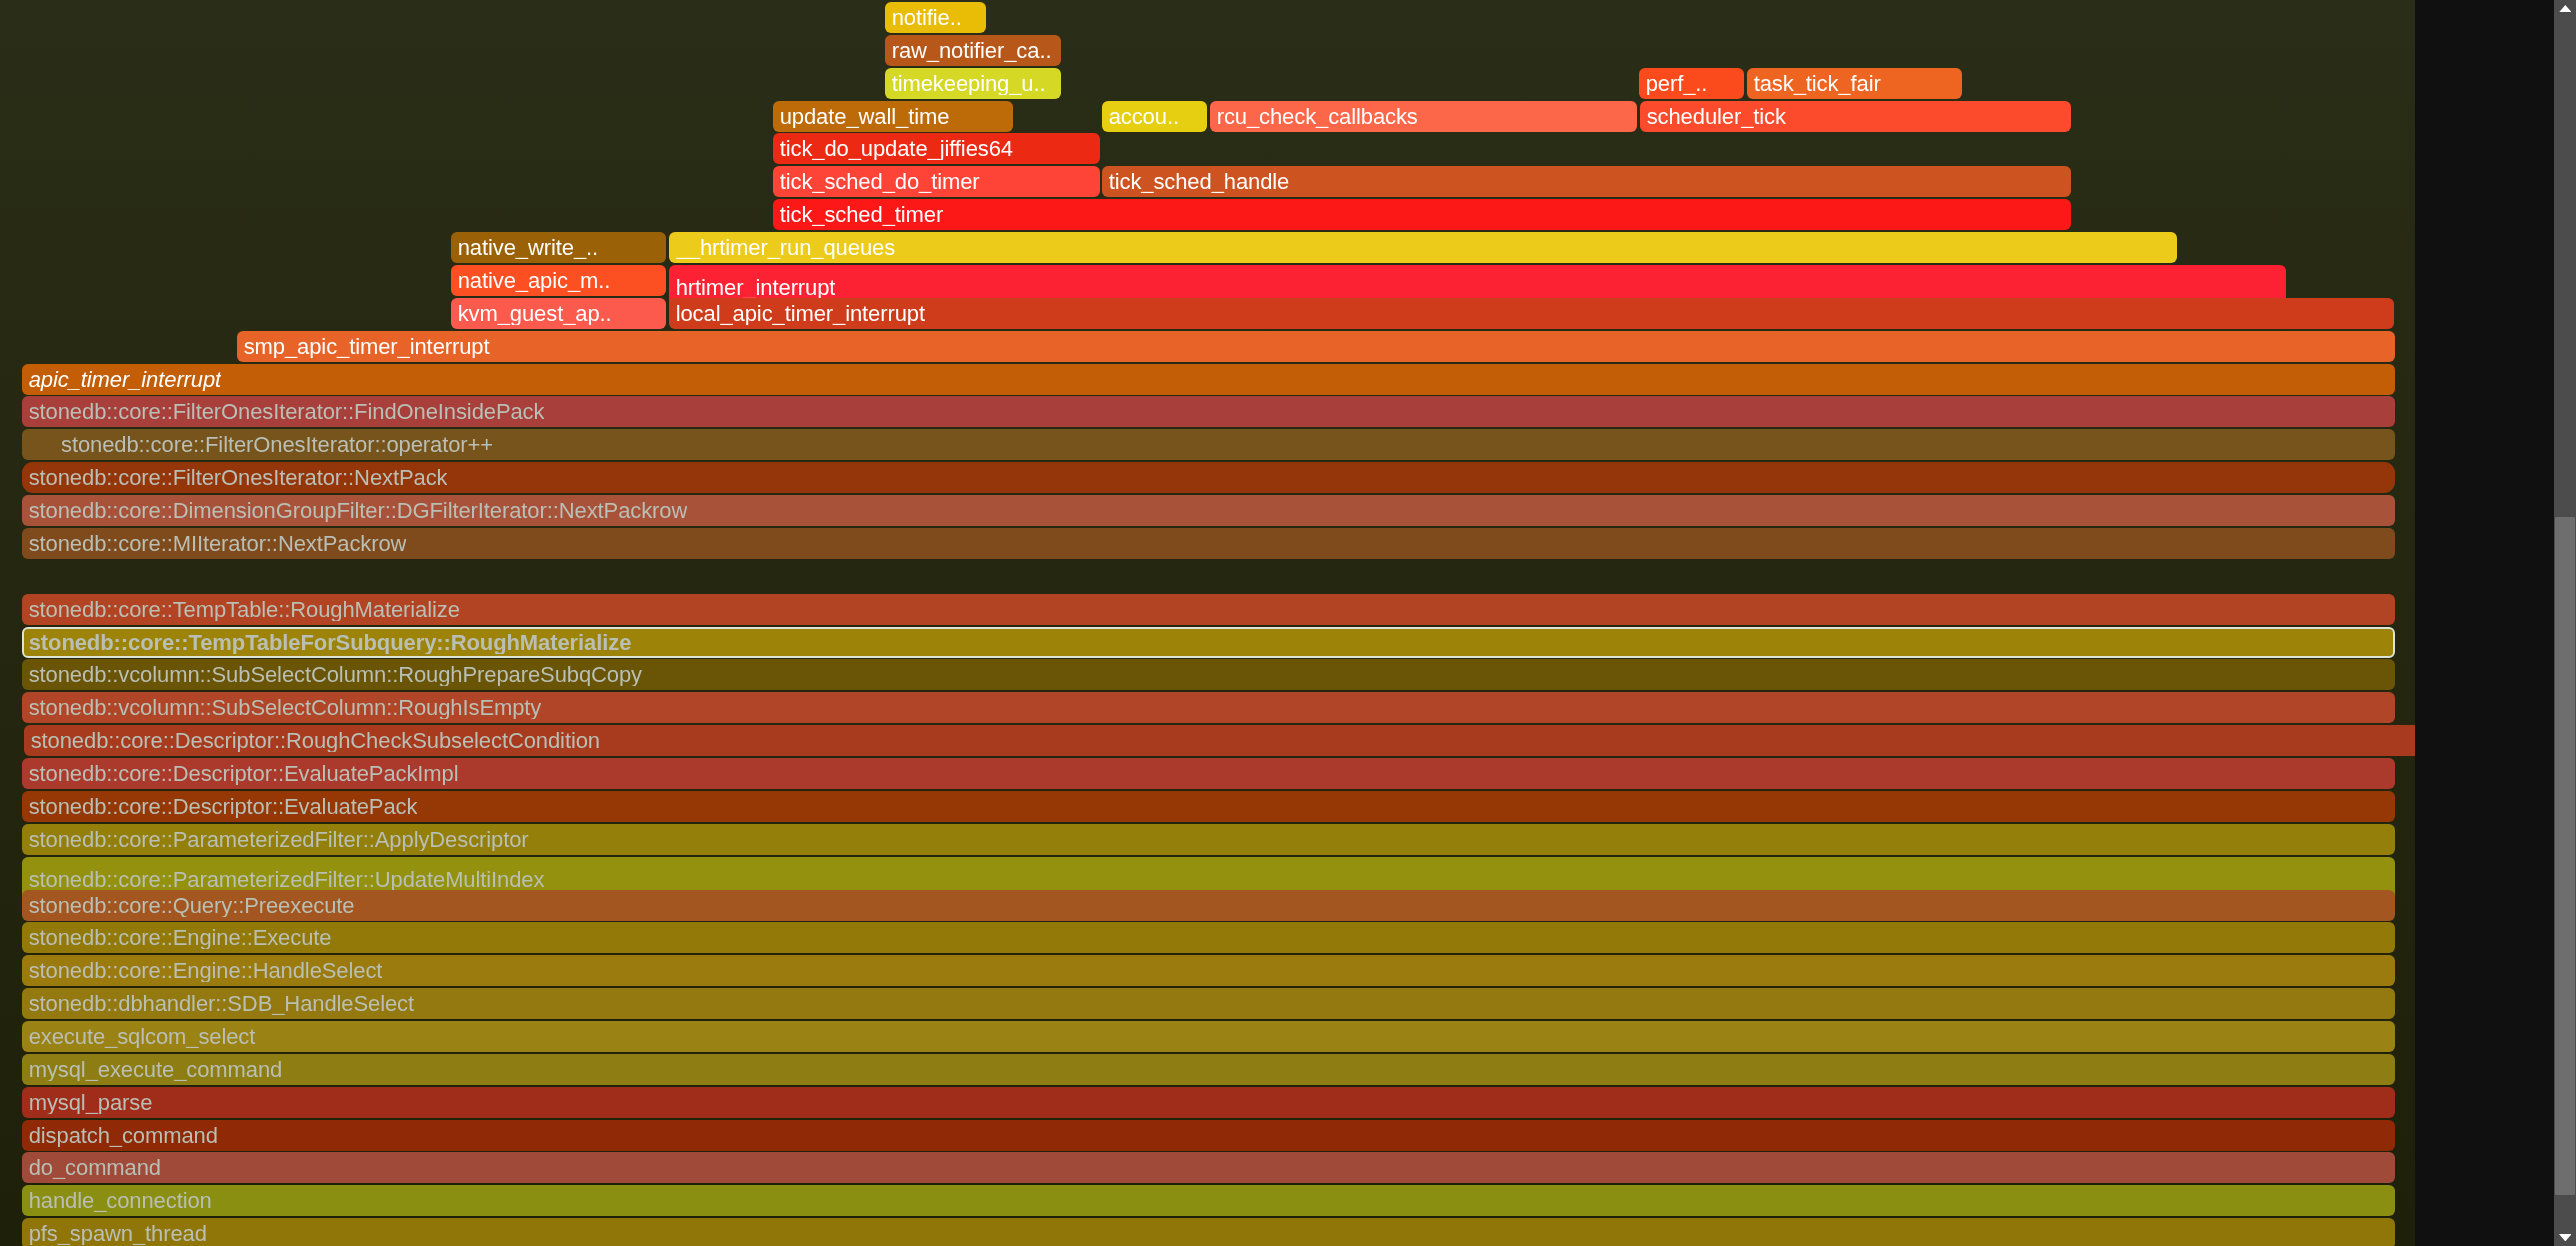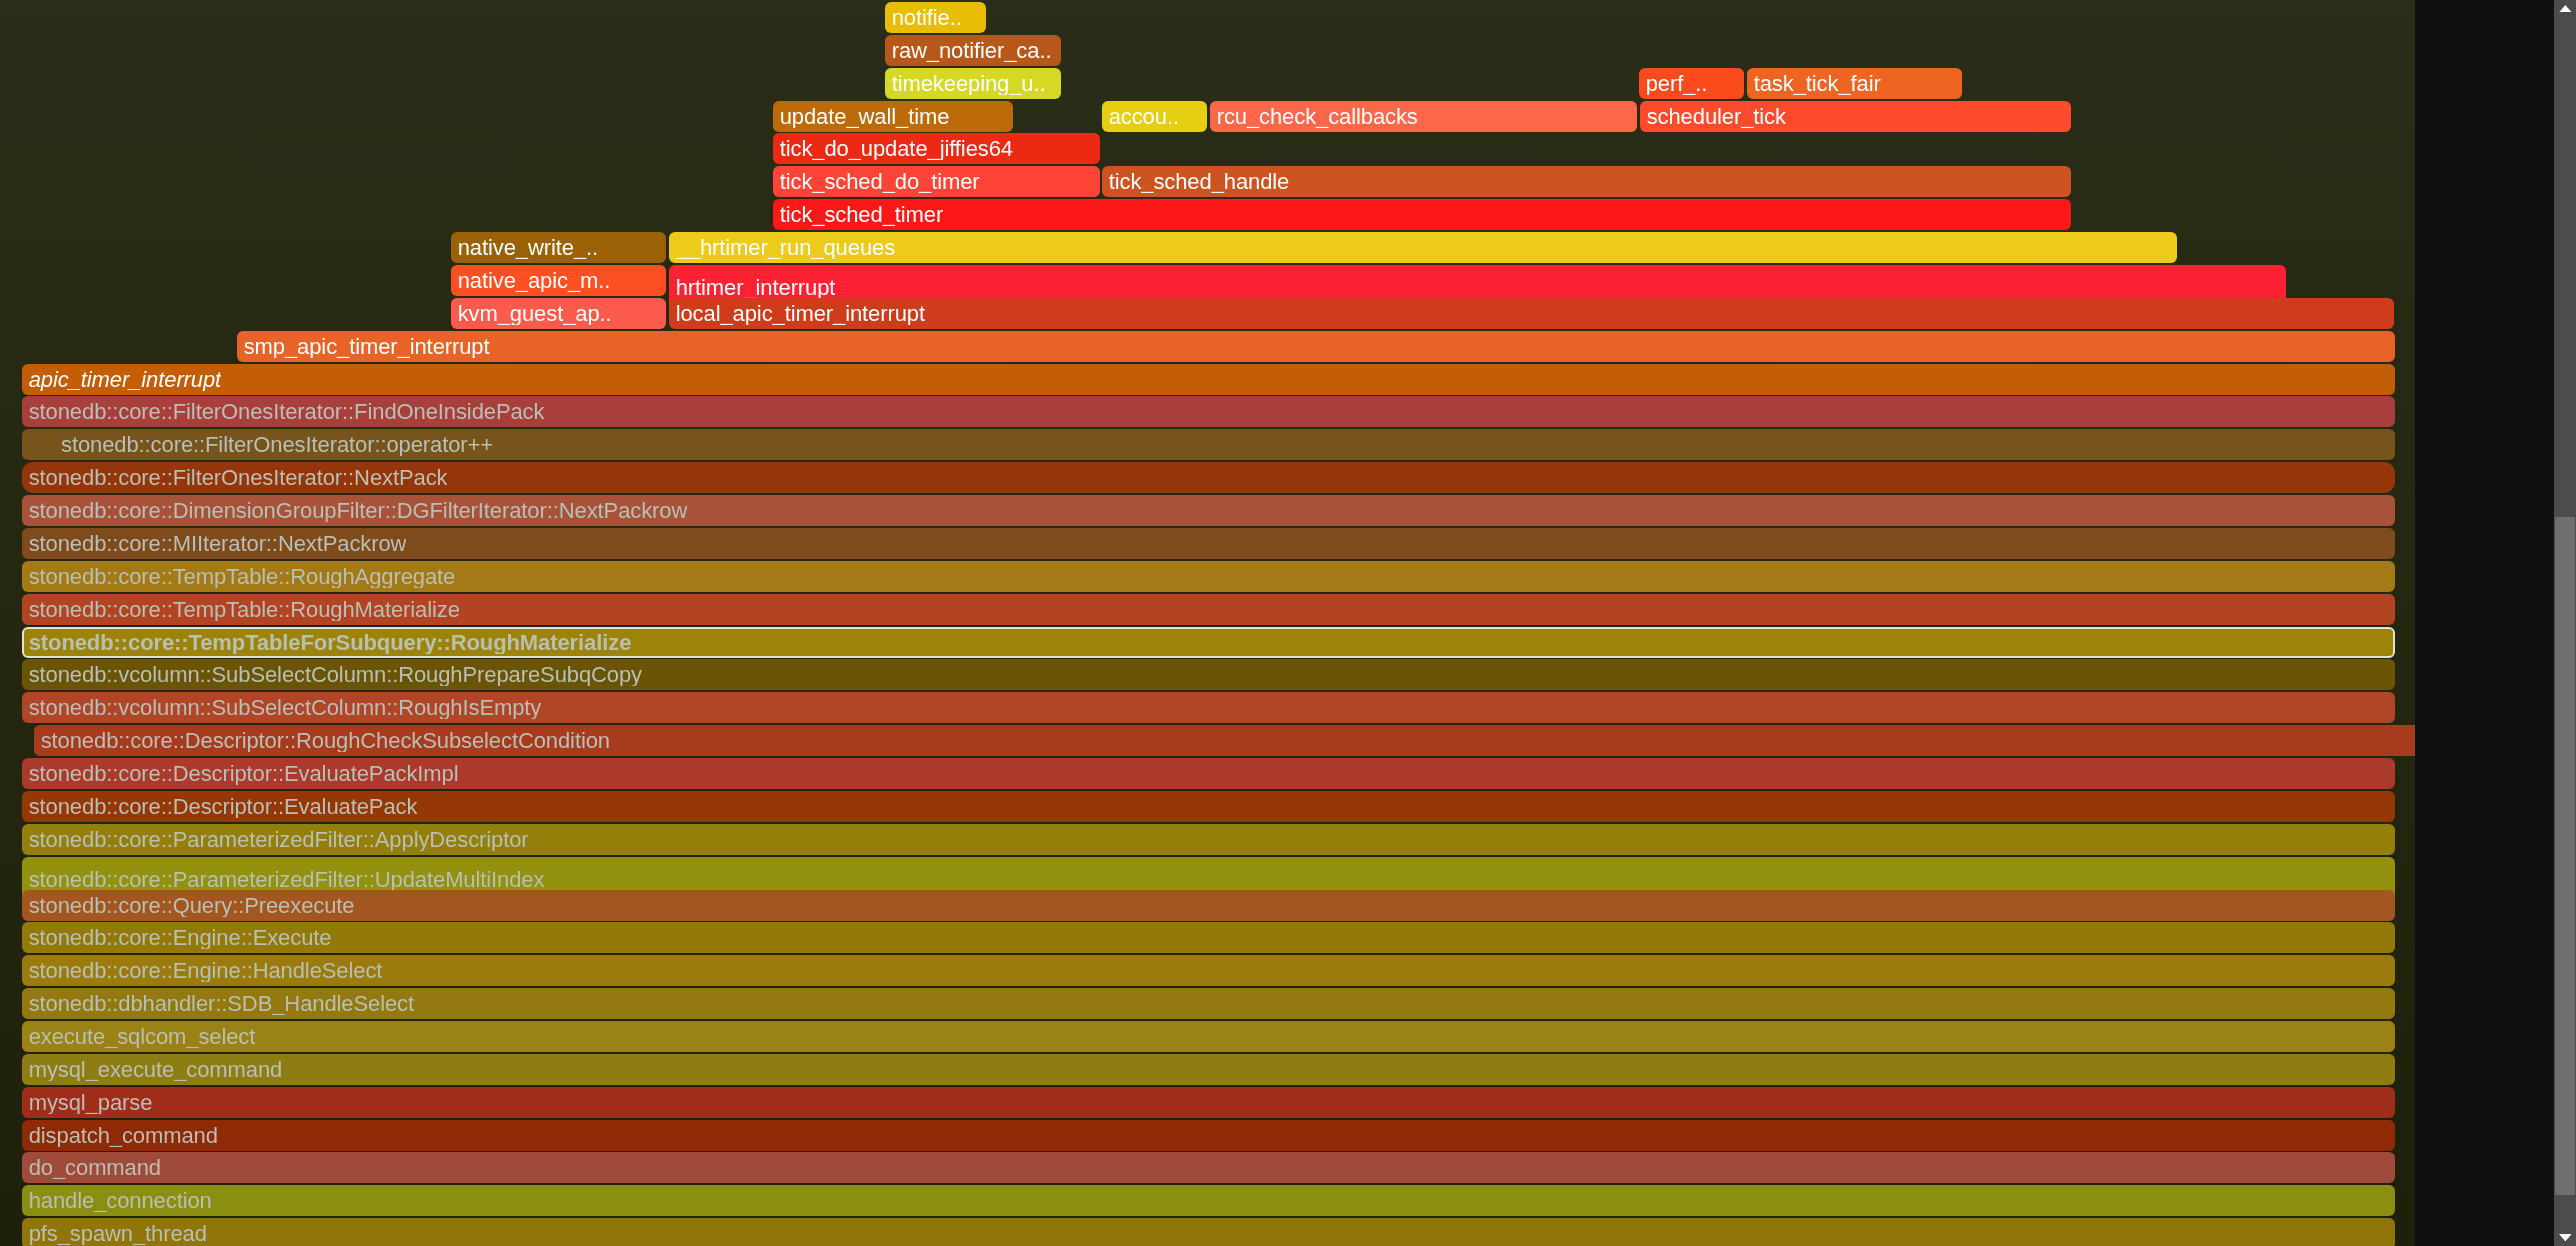--- a/index.html
+++ b/index.html
@@ -178,36 +178,33 @@
       </div>
       <div class="frame dim" style="left: 22px; top: 462px; width: 2373px; height: 31px; background: rgb(149, 54, 10); border-radius: 11px;">
         <span class="label">stonedb::core::FilterOnesIterator::NextPack</span>
       </div>
       <div class="frame dim" style="left: 22px; top: 495px; width: 2373px; height: 31px; background: rgb(169, 82, 58);">
         <span class="label">stonedb::core::DimensionGroupFilter::DGFilterIterator::NextPackrow</span>
       </div>
       <div class="frame dim" style="left: 22px; top: 528px; width: 2373px; height: 31px; background: rgb(127, 74, 28);">
         <span class="label">stonedb::core::MIIterator::NextPackrow</span>
       </div>
-      <div class="frame dim" style="left: 22px; top: 561px; width: 2373px; height: 31px; background: rgb(163, 122, 21);">
-        <span class="label">stonedb::core::TempTable::RoughAggregate</span>
-      </div>
       <div class="frame dim" style="left: 22px; top: 594px; width: 2373px; height: 31px; background: rgb(179, 68, 35);">
         <span class="label">stonedb::core::TempTable::RoughMaterialize</span>
       </div>
       <div class="frame dim selected" style="left: 22px; top: 627px; width: 2373px; height: 31px; background: rgb(157, 132, 8);">
         <span class="label">stonedb::core::TempTableForSubquery::RoughMaterialize</span>
       </div>
       <div class="frame dim" style="left: 22px; top: 659px; width: 2373px; height: 31px; background: rgb(106, 84, 6);">
         <span class="label">stonedb::vcolumn::SubSelectColumn::RoughPrepareSubqCopy</span>
       </div>
       <div class="frame dim" style="left: 22px; top: 692px; width: 2373px; height: 31px; background: rgb(177, 69, 39);">
         <span class="label">stonedb::vcolumn::SubSelectColumn::RoughIsEmpty</span>
       </div>
-      <div class="frame dim" style="left: 34px; top: 725px; width: 2510px; height: 31px; background: rgb(168, 59, 29);">
+      <div class="frame dim" style="left: 24px; top: 725px; width: 2510px; height: 31px; background: rgb(168, 59, 29);">
         <span class="label">stonedb::core::Descriptor::RoughCheckSubselectCondition</span>
       </div>
       <div class="frame dim" style="left: 22px; top: 758px; width: 2373px; height: 31px; background: rgb(171, 58, 44);">
         <span class="label">stonedb::core::Descriptor::EvaluatePackImpl</span>
       </div>
       <div class="frame dim" style="left: 22px; top: 791px; width: 2373px; height: 31px; background: rgb(149, 56, 6);">
         <span class="label">stonedb::core::Descriptor::EvaluatePack</span>
       </div>
       <div class="frame dim" style="left: 22px; top: 824px; width: 2373px; height: 31px; background: rgb(147, 127, 10);">
         <span class="label">stonedb::core::ParameterizedFilter::ApplyDescriptor</span>

